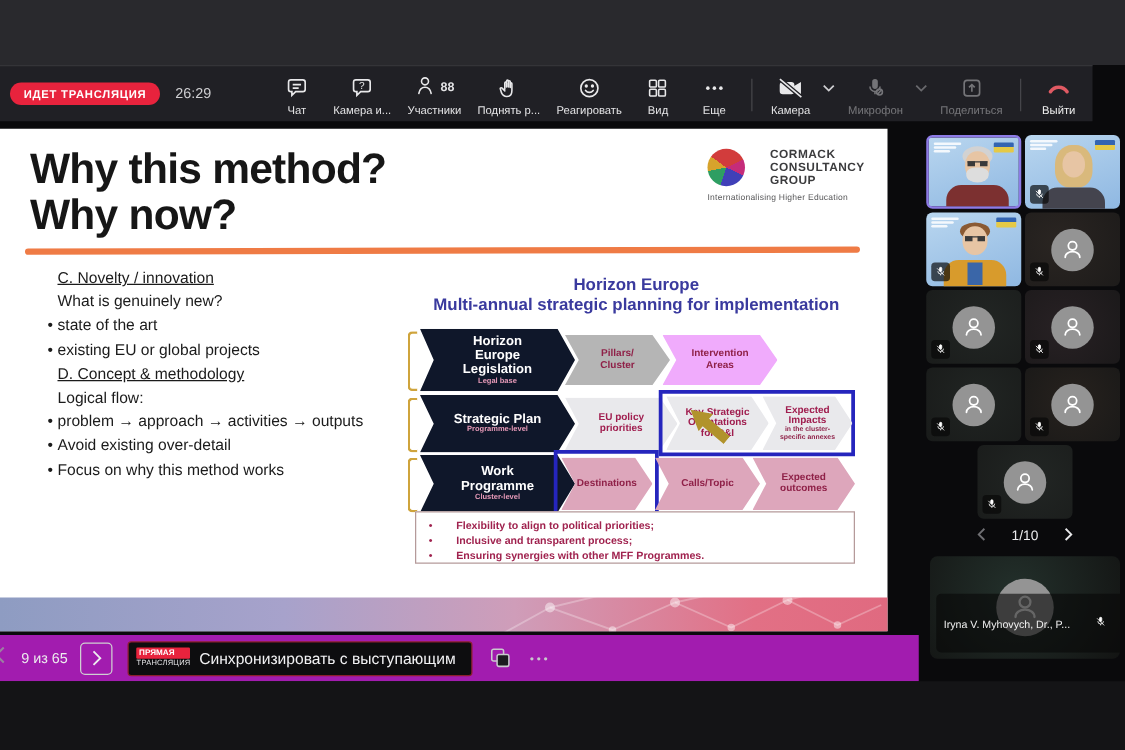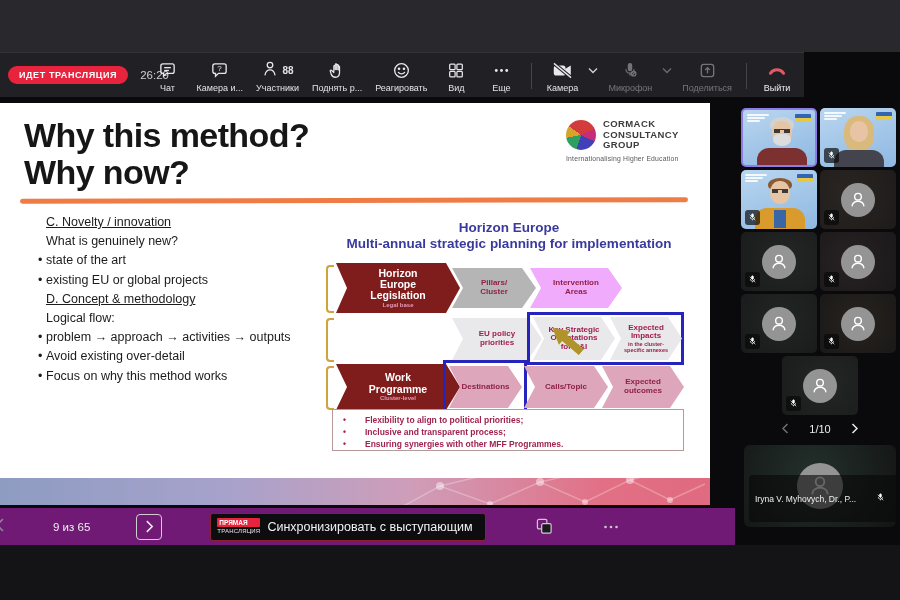--- a/index.html
+++ b/index.html
@@ -5,21 +5,21 @@
   * { margin:0; padding:0; box-sizing:border-box; }
   html,body { background:#000; }
   .app {
     position:relative; width:900px; height:600px; overflow:hidden;
     background:#0a0a0c; font-family:"Liberation Sans","DejaVu Sans",sans-serif;
   }
   .pre { white-space:pre-line; }
 
   
   .titlebar { position:absolute; left:0; top:0; width:900px; height:52px; background:#29292d; }
-  .toolbar  { position:absolute; left:0; top:52px; width:804px; height:45px; background:#202025;
+  .toolbar  { position:absolute; left:0; top:52px; width:874px; height:45px; background:#202025;
               border-top:1px solid #343438; display:flex; align-items:center; }
   .live-area { display:flex; align-items:center; margin-left:8px; gap:12px; }
   .live-pill { background:#e8233d; color:#fff; font-size:9px; font-weight:bold; letter-spacing:.6px;
                padding:4px 11px; border-radius:10px; }
   .timer { color:#cfcfd2; font-size:11.5px; }
   .tb-buttons { position:absolute; right:6px; top:0; height:45px; display:flex; align-items:center; gap:3px; }
   .tb-btn { display:flex; flex-direction:column; align-items:center; justify-content:center;
             min-width:42px; padding:2px 5px 0; gap:2px; cursor:default; }
   .tb-btn .lbl { font-size:9px; color:#e4e4e6; white-space:nowrap; }
   .tb-btn .icn { height:20px; display:flex; align-items:center; gap:3px; }
@@ -29,40 +29,40 @@
   .disabled { opacity:.42; }
   .exit .lbl { color:#f0f0f0; }
 
   
   .slide { position:absolute; left:0; top:103px; width:710px; height:402px; background:#ffffff; }
   .slide-title { position:absolute; left:24px; top:14px; font-size:34px; font-weight:bold;
                  color:#161616; letter-spacing:-0.6px; line-height:37px; }
   .title-underline { position:absolute; left:20px; top:95px; width:668px; height:5px;
                      background:#ef7b45; border-radius:3px; transform:rotate(-.15deg); }
   .logo { position:absolute; left:566px; top:16px; width:134px; }
-  .logo-row { display:flex; align-items:center; gap:7px; }
+  .logo-row { display:flex; gap:20px; }
   .logo-globe { width:30px; height:30px; border-radius:50%; flex:0 0 30px;
     background:conic-gradient(#d23c3c 0 18%, #c52c7a 18% 32%, #4040b8 32% 55%, #2e9e62 55% 72%, #d7a32c 72% 85%, #d23c3c 85% 100%); }
   .logo-name { font-size:9.5px; font-weight:bold; color:#3c3c3e; letter-spacing:.4px; line-height:10.5px; }
   .logo-tag { margin-top:4px; font-size:6.8px; color:#58585a; letter-spacing:.2px; }
 
   .outline { position:absolute; left:30px; top:110px; width:290px; }
   .ol-line { display:flex; font-size:12.5px; color:#1b1b1b; line-height:19.2px; }
   .ol-b { width:16px; flex:0 0 16px; color:#1b1b1b; }
   .ol-t.u { text-decoration:underline; }
 
   
   .diag-title { position:absolute; left:318px; top:117px; width:382px; text-align:center;
                 font-size:13.5px; font-weight:bold; color:#3a3a9e; line-height:16px; }
   .arw { position:absolute; display:flex; flex-direction:column; align-items:center; justify-content:center;
          text-align:center; font-weight:bold;
          clip-path:polygon(0 0, calc(100% - 14px) 0, 100% 50%, calc(100% - 14px) 100%, 0 100%, 11px 50%); }
   .arw .t { white-space:pre-line; line-height:1.08; }
   .arw .s { white-space:pre-line; line-height:1.1; font-weight:bold; }
-  .main-arw { background:#7f1d1d; color:#fff; }
+  .main-arw { background:#0f172a; color:#fff; }
   .main-arw .t { font-size:10.5px; }
   .main-arw .s { font-size:6px; color:#e69ab8; }
   .step { font-size:8px; }
   .gray1 { background:#b5b5b5; color:#8f2148; }
   .gray2 { background:#f0abfc; color:#8f2148; }
   .light { background:#e9e9ec; color:#a01e4f; }
   .pink  { background:#dda6bb; color:#8f2148; }
   .step .t { font-size:8px; }
   .step .s { font-size:5.5px; color:#8f2148; }
   .bluebox { position:absolute; border:3px solid #2525bd; background:transparent; }
@@ -74,22 +74,22 @@
   .diag-footer { position:absolute; left:332px; top:306px; width:352px; height:42px;
     border:1px solid #b59a9a; background:#fff; padding:4px 8px 0 10px; }
   .fb-row { display:flex; font-size:8.5px; color:#a0234f; line-height:12px; font-weight:bold; }
   .fb-dot { width:22px; flex:0 0 22px; }
 
   .slide-band { position:absolute; left:0; top:375px; width:710px; height:27px;
     background:linear-gradient(90deg,#8e9cc2 0%,#a7a2cb 32%,#cf9db9 58%,#e27085 85%,#e06a80 100%); }
   .slide-band svg { position:absolute; right:0; top:0; }
 
   
-  .bottom-bar { position:absolute; left:0; top:508px; width:735px; height:37px; background:#701a75;
-    display:flex; align-items:center;gap:36px; }
+  .bottom-bar { position:absolute; left:0; top:508px; width:735px; height:37px; background:#a21caf;
+    display:flex; align-items:center; }
   .edge-chevron { margin-left:-5px; opacity:.8; }
   .page-ind { color:#ececee; font-size:11.5px; margin:0 10px 0 12px; white-space:nowrap; }
   .next-btn { width:26px; height:26px; border:1.5px solid #cfcfd2; border-radius:4px;
     display:grid; place-items:center; }
   .sync-btn { margin-left:12px; height:28px; border:1px solid #8c1f2c; border-radius:3px; background:#0d0d0f;
     display:flex; align-items:center; padding:0 12px 0 6px; gap:7px; }
   .sync-badge { display:flex; flex-direction:column; line-height:7px; }
   .sync-badge .l1 { font-size:6.5px; font-weight:bold; color:#fff; background:#e8233d; padding:1px 2px; border-radius:1px; }
   .sync-badge .l2 { font-size:6px; color:#e6e6e8; margin-top:1px; letter-spacing:.2px; }
   .sync-label { color:#f2f2f4; font-size:12.5px; white-space:nowrap; }
@@ -355,20 +355,24 @@
     </div>
     <div class="arw step gray1" style="left:452px; top:165px; width:84px; height:40px;">
       <span class="t pre">Pillars/
 Cluster</span>
     </div>
     <div class="arw step gray2" style="left:530px; top:165px; width:92px; height:40px;">
       <span class="t pre">Intervention
 Areas</span>
     </div>
 
+    <div class="arw main-arw" style="left:336px; top:213px; width:124px; height:46px;">
+      <span class="t">Strategic Plan</span>
+        <span class="s">Programme-level</span>
+    </div>
     <div class="arw step light" style="left:452px; top:215px; width:90px; height:42px;">
       <span class="t pre">EU policy
 priorities</span>
     </div>
     <div class="bluebox" style="left:527px; top:209px; width:157px; height:53px;"></div>
     <div class="arw step light" style="left:533px; top:214px; width:82px; height:43px;">
       <span class="t pre">Key Strategic
 Orientations
 for R&amp;I</span>
     </div>

